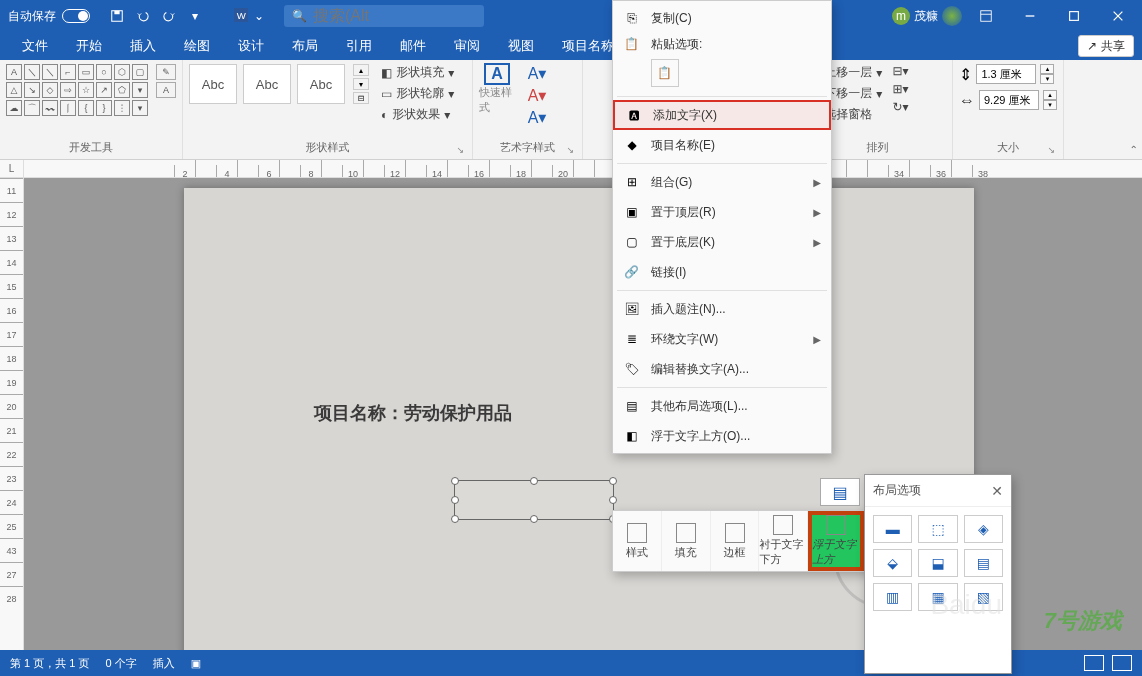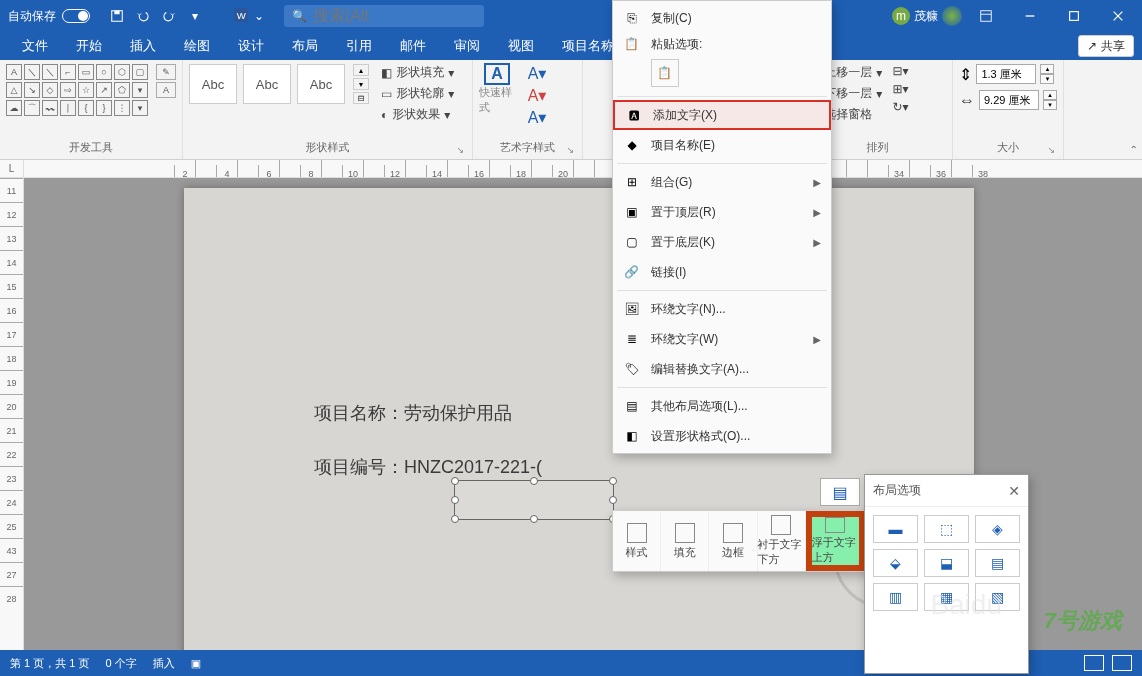--- a/index.html
+++ b/index.html
@@ -64,21 +64,21 @@
 .h-ruler { position: absolute; left: 24px; top: 160px; right: 0; height: 18px; background: #f8f8f8; border-bottom: 1px solid #ddd; font-size: 9px; color: #666; overflow: hidden; }
 .h-ruler-inner { position: relative; height: 100%; padding-left: 150px; white-space: nowrap; }
 .h-tick { display: inline-block; width: 21px; text-align: center; border-left: 1px solid #aaa; height: 100%; line-height: 18px; }
 .v-ruler { position: absolute; left: 0; top: 178px; width: 24px; bottom: 26px; background: #f8f8f8; border-right: 1px solid #ddd; font-size: 9px; color: #666; overflow: hidden; }
 .v-tick { height: 24px; text-align: center; border-top: 1px solid #aaa; line-height: 24px; }
 
 
 .doc-area { position: absolute; left: 24px; top: 178px; right: 0; bottom: 26px; background: #999; overflow: hidden; }
 .page { position: absolute; left: 160px; top: 10px; width: 790px; height: 900px; background: #d8d6d3; box-shadow: 0 0 8px rgba(0,0,0,0.3); }
 .page-content { padding: 200px 130px 0; font-size: 18px; color: #3a3a3a; line-height: 2.8; }
-.doc-line { margin-bottom: 4px; }
+.doc-line { margin-bottom: 4px; font-weight: bold; }
 .textbox { position: absolute; left: 454px; top: 480px; width: 160px; height: 40px; border: 1px solid #666; background: rgba(255,255,255,0.1); }
 .handle { position: absolute; width: 8px; height: 8px; background: #fff; border: 1px solid #666; border-radius: 50%; }
 .h1 { left: -4px; top: -4px; } .h2 { left: 50%; top: -4px; margin-left: -4px; } .h3 { right: -4px; top: -4px; }
 .h4 { left: -4px; top: 50%; margin-top: -4px; } .h5 { right: -4px; top: 50%; margin-top: -4px; }
 .h6 { left: -4px; bottom: -4px; } .h7 { left: 50%; bottom: -4px; margin-left: -4px; } .h8 { right: -4px; bottom: -4px; }
 
 .stamp { position: absolute; right: 40px; top: 320px; width: 100px; height: 100px; border: 3px solid #999; border-radius: 50%; opacity: 0.4; }
 
 
 .ctx-menu { position: absolute; left: 612px; top: 0; width: 220px; background: #fafafa; border: 1px solid #ccc; box-shadow: 2px 4px 10px rgba(0,0,0,0.25); font-size: 12px; z-index: 100; padding: 2px 0; }
@@ -87,25 +87,25 @@
 .ctx-label { flex: 1; color: #333; }
 .ctx-arrow { color: #666; font-size: 10px; }
 .ctx-sep { height: 1px; background: #e0e0e0; margin: 3px 4px; }
 .paste-opts { padding: 4px 10px 6px 38px; }
 .paste-opt { width: 28px; height: 28px; border: 1px solid #ccc; display: inline-flex; align-items: center; justify-content: center; }
 .ctx-highlight { border: 2px solid #d93025; background: #f5e8e6; }
 
 
 .mini-toolbar { position: absolute; left: 612px; top: 510px; width: 302px; height: 62px; background: #fafafa; border: 1px solid #ccc; box-shadow: 2px 4px 10px rgba(0,0,0,0.25); display: flex; z-index: 90; }
 .mt-item { flex: 1; display: flex; flex-direction: column; align-items: center; justify-content: center; font-size: 11px; color: #444; gap: 2px; cursor: pointer; border-right: 1px solid #eee; }
-.mt-item.active { background: #86efac; border: 6px solid #c2410c; }
+.mt-item.active { background: #22c55e; border: 4px solid #c2410c; font-style: italic; }
 .mt-icon { width: 20px; height: 20px; border: 1px solid #888; }
 
 
-.layout-panel { position: absolute; left: 864px; top: 474px; width: 165px; height: 200px; background: #fff; border: 1px solid #999; box-shadow: 2px 4px 10px rgba(0,0,0,0.25); z-index: 95; font-size: 12px; }
+.layout-panel { position: absolute; left: 864px; top: 474px; width: 148px; height: 200px; background: #fff; border: 1px solid #999; box-shadow: 2px 4px 10px rgba(0,0,0,0.25); z-index: 95; font-size: 12px; }
 .lp-header { height: 32px; display: flex; align-items: center; justify-content: space-between; padding: 0 8px; border-bottom: 1px solid #eee; color: #555; }
 .lp-close { cursor: pointer; color: #666; font-size: 14px; }
 .lp-grid { display: grid; grid-template-columns: repeat(3, 1fr); gap: 6px; padding: 8px; }
 .lp-opt { height: 28px; border: 1px solid #ccc; display: flex; align-items: center; justify-content: center; font-size: 14px; color: #1e5eb3; }
 
 
 .layout-btn { position: absolute; left: 820px; top: 478px; width: 40px; height: 28px; background: #fff; border: 1px solid #aaa; display: flex; align-items: center; justify-content: center; z-index: 80; }
 
 
 .statusbar { position: absolute; left: 0; right: 0; bottom: 0; height: 26px; background: #1e5eb3; color: #fff; font-size: 11px; display: flex; align-items: center; padding: 0 10px; gap: 16px; }
@@ -373,21 +373,20 @@
     <div class="v-tick">43</div>
     <div class="v-tick">27</div>
     <div class="v-tick">28</div>
   </div>
 
 <div class="doc-area">
   <div class="page">
     <div class="stamp"></div>
     <div class="page-content">
       <div class="doc-line"><span>项目名称：</span><span>劳动保护用品</span></div>
-      <div class="doc-line"><span>项目编号：</span><span>HNZC2017-221-(</span></div>
     </div>
   </div>
 </div>
 
 <div class="textbox">
   <div class="handle h1"></div>
   <div class="handle h2"></div>
   <div class="handle h3"></div>
   <div class="handle h4"></div>
   <div class="handle h5"></div>
@@ -437,39 +436,39 @@
     <span class="ctx-label">置于底层(K)</span>
     <span class="ctx-arrow">▶</span>
   </div>
   <div class="ctx-item">
     <span class="ctx-icon">🔗</span>
     <span class="ctx-label">链接(I)</span>
   </div>
   <div class="ctx-sep"></div>
   <div class="ctx-item">
     <span class="ctx-icon">🖼</span>
-    <span class="ctx-label">环绕文字(N)...</span>
+    <span class="ctx-label">插入题注(N)...</span>
   </div>
   <div class="ctx-item">
     <span class="ctx-icon">≣</span>
     <span class="ctx-label">环绕文字(W)</span>
     <span class="ctx-arrow">▶</span>
   </div>
   <div class="ctx-item">
     <span class="ctx-icon">🏷</span>
     <span class="ctx-label">编辑替换文字(A)...</span>
   </div>
   <div class="ctx-sep"></div>
   <div class="ctx-item">
     <span class="ctx-icon">▤</span>
     <span class="ctx-label">其他布局选项(L)...</span>
   </div>
   <div class="ctx-item">
     <span class="ctx-icon">◧</span>
-    <span class="ctx-label">设置形状格式(O)...</span>
+    <span class="ctx-label">浮于文字上方(O)...</span>
   </div>
 </div>
 
 <div class="mini-toolbar">
   <div class="mt-item">
       <div class="mt-icon"></div>
       <span>样式</span>
     </div>
   <div class="mt-item">
       <div class="mt-icon"></div>

